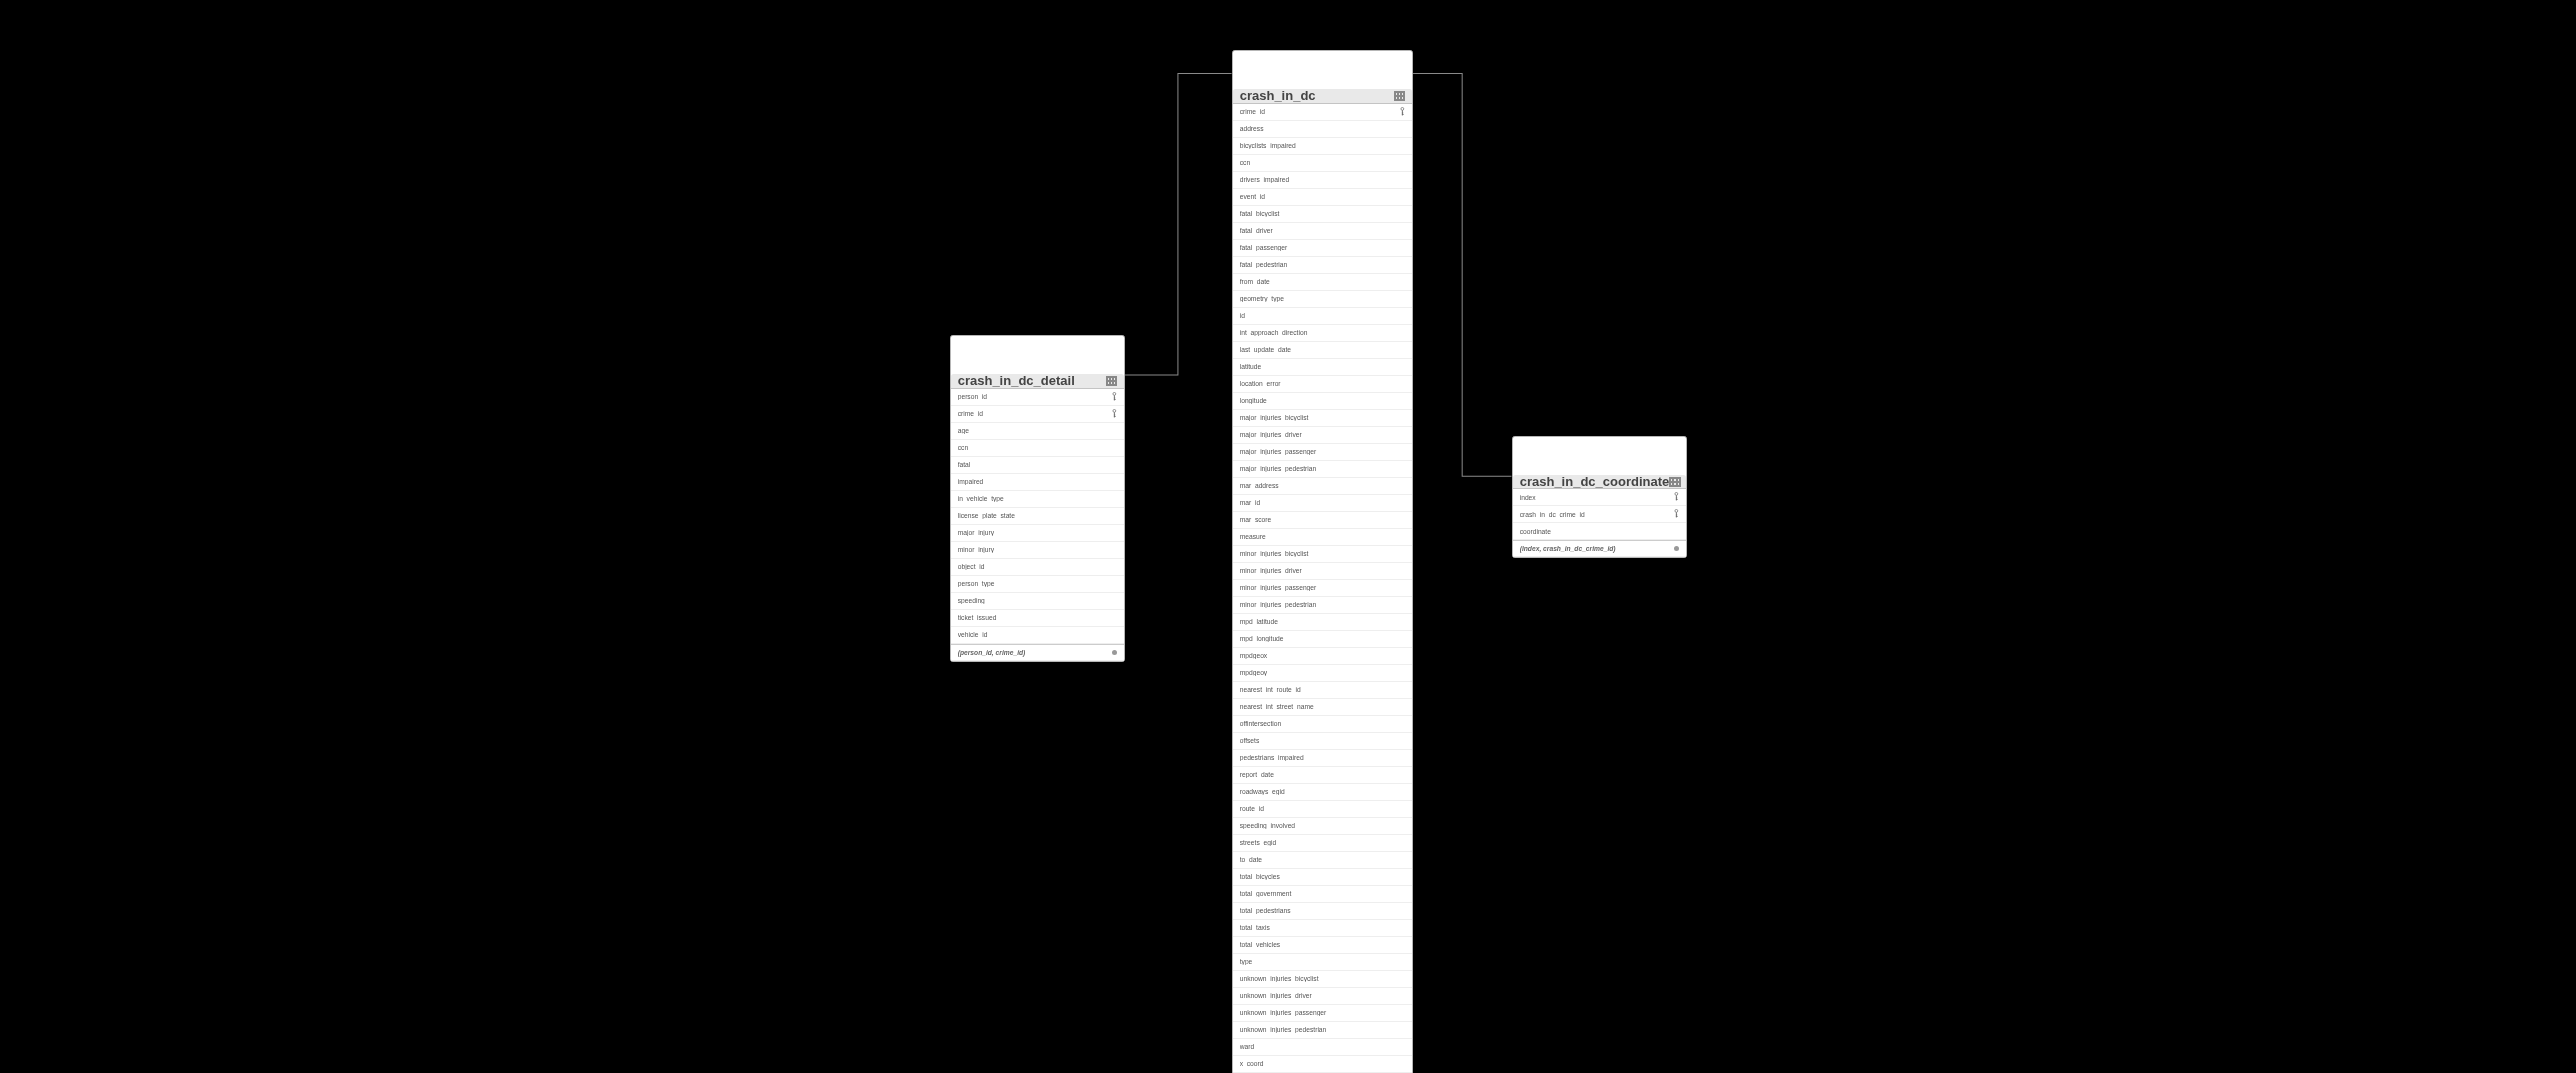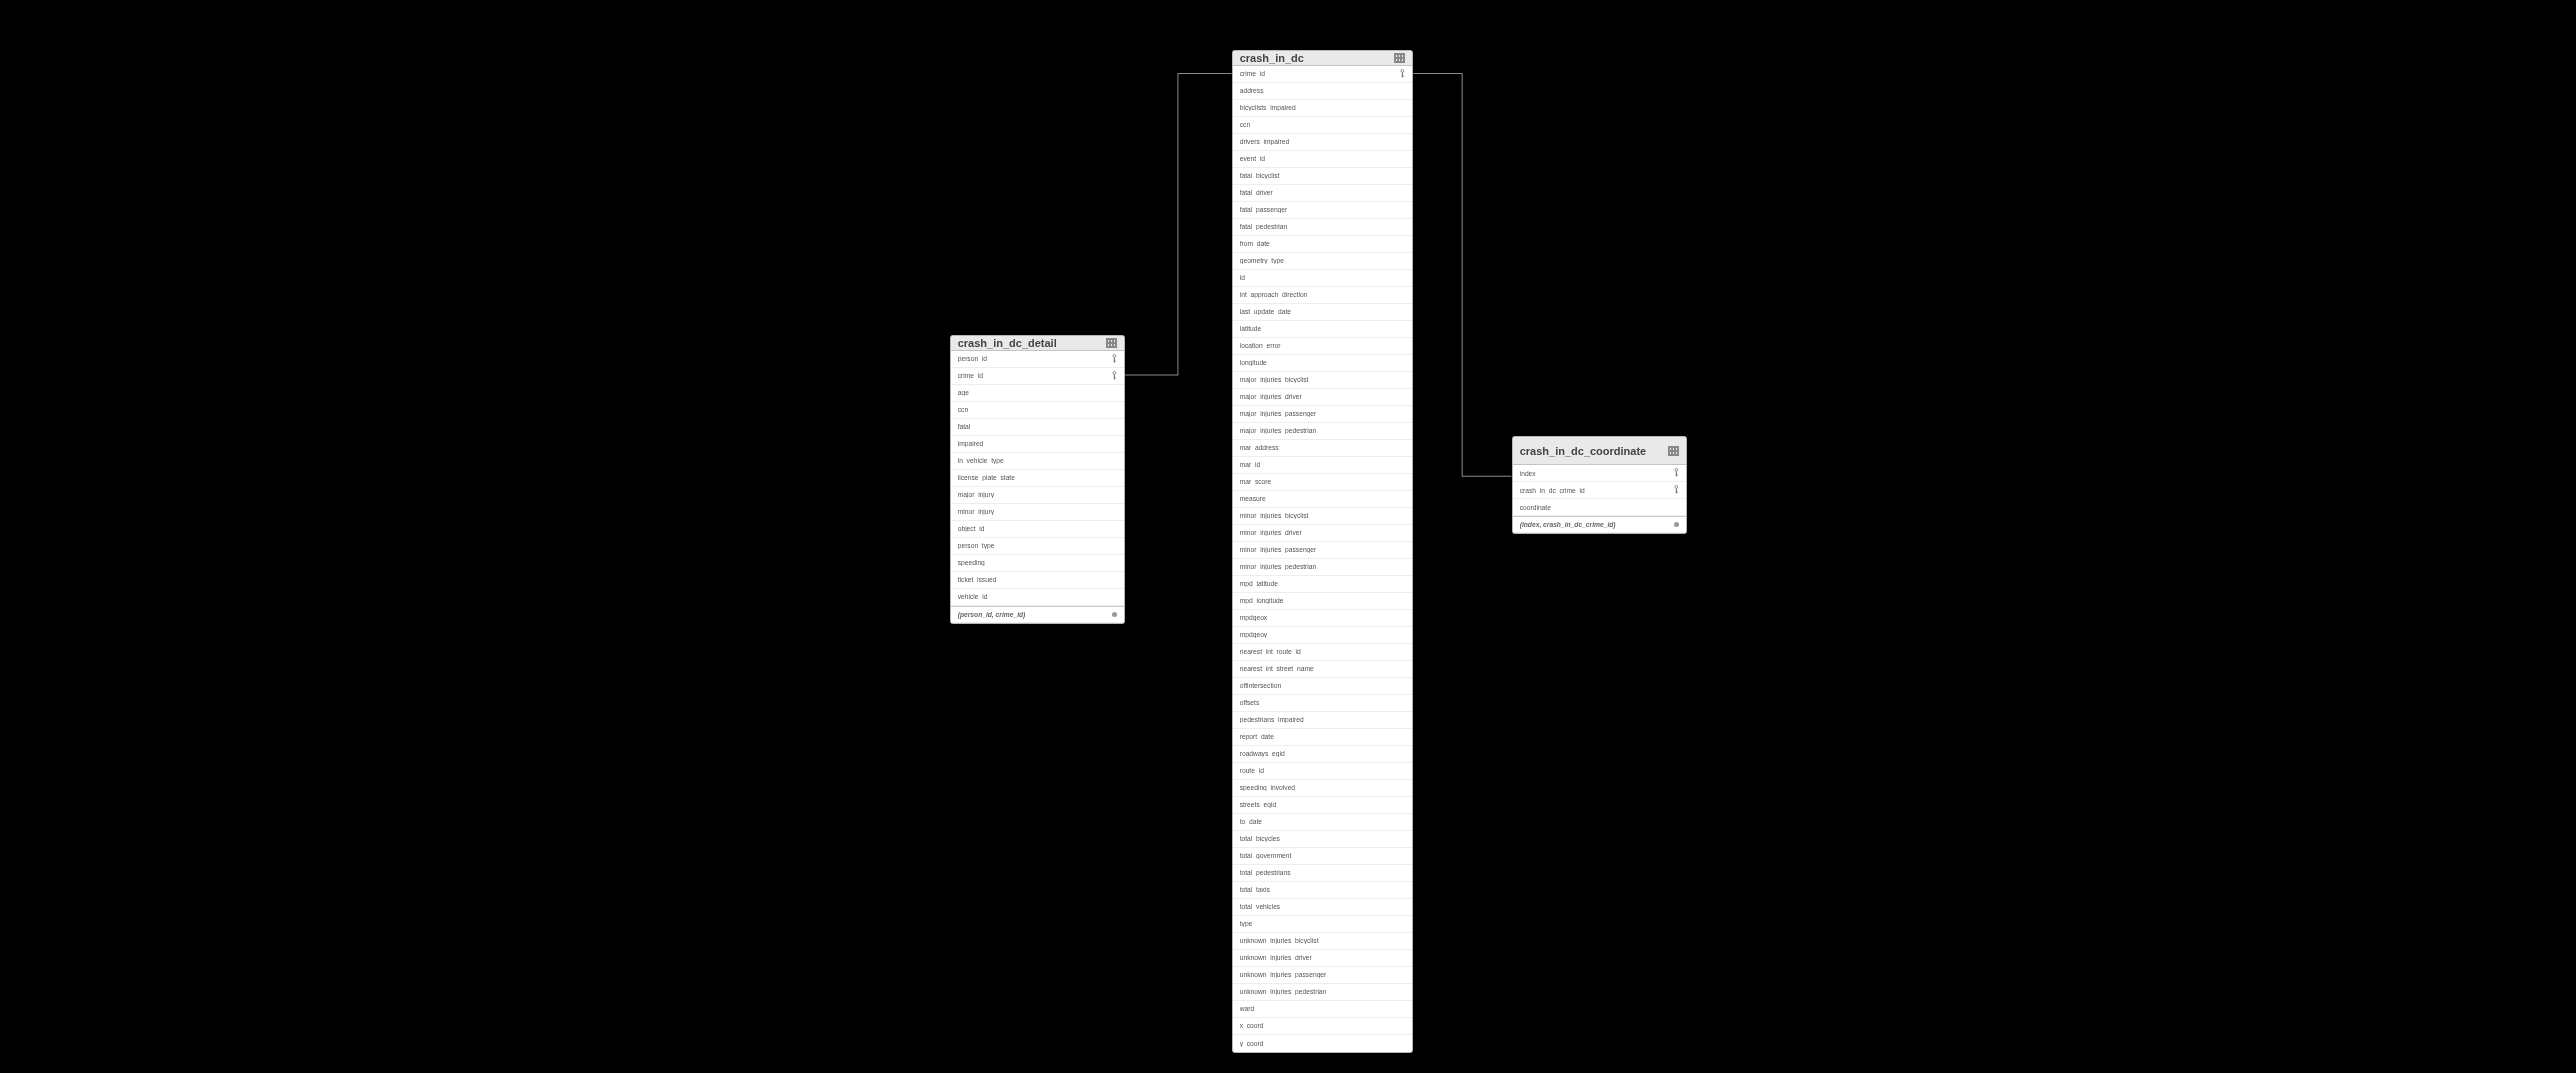--- a/index.html
+++ b/index.html
@@ -31,27 +31,28 @@
     border-radius: 2.7px;
     box-shadow: 0 0.7px 2px rgba(0,0,0,0.3);
     display: flex;
     flex-direction: column;
     box-sizing: border-box;
   }
   .table-header {
     background: #e9e9e9;
     border-bottom: 0.7px solid #c4c4c4;
     padding: 2.7px 6.7px;
-    font-size: 11px;
+    font-size: 13px;
     font-weight: 600;
     color: #444;
     display: flex;
     align-items: center;
     justify-content: space-between;
     border-radius: 2.7px 2.7px 0 0;
+    margin-top: 38px;
   }
   .table-header-right {
     display: flex;
     align-items: center;
     gap: 2.7px;
   }
   .grid-icon {
     width: 9.4px;
     height: 8px;
     border: 0.7px solid #888;
@@ -383,21 +384,21 @@
         </div>
         <div class="field-row" style="height: 17px; box-sizing: border-box;">
           <span class="name">x_coord</span>
         </div>
         <div class="field-row" style="height: 17px; box-sizing: border-box;">
           <span class="name">y_coord</span>
         </div>
       </div>
     </div>
     <div class="table" style="left: 1512px; top: 436px; width: 175px;">
-      <div class="table-header" style="height: 28px; box-sizing: border-box;">
+      <div class="table-header" style="height: 14px; box-sizing: border-box;">
         <span>crash_in_dc_coordinate</span>
         <div class="table-header-right">
           <div class="grid-icon">
             <div></div>
             <div></div>
             <div></div>
             <div></div>
             <div></div>
             <div></div>
           </div>

